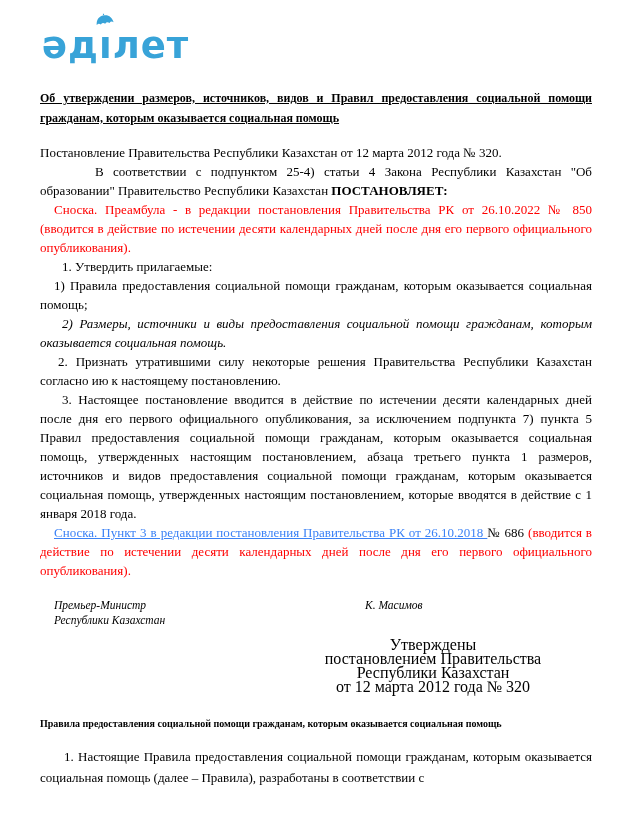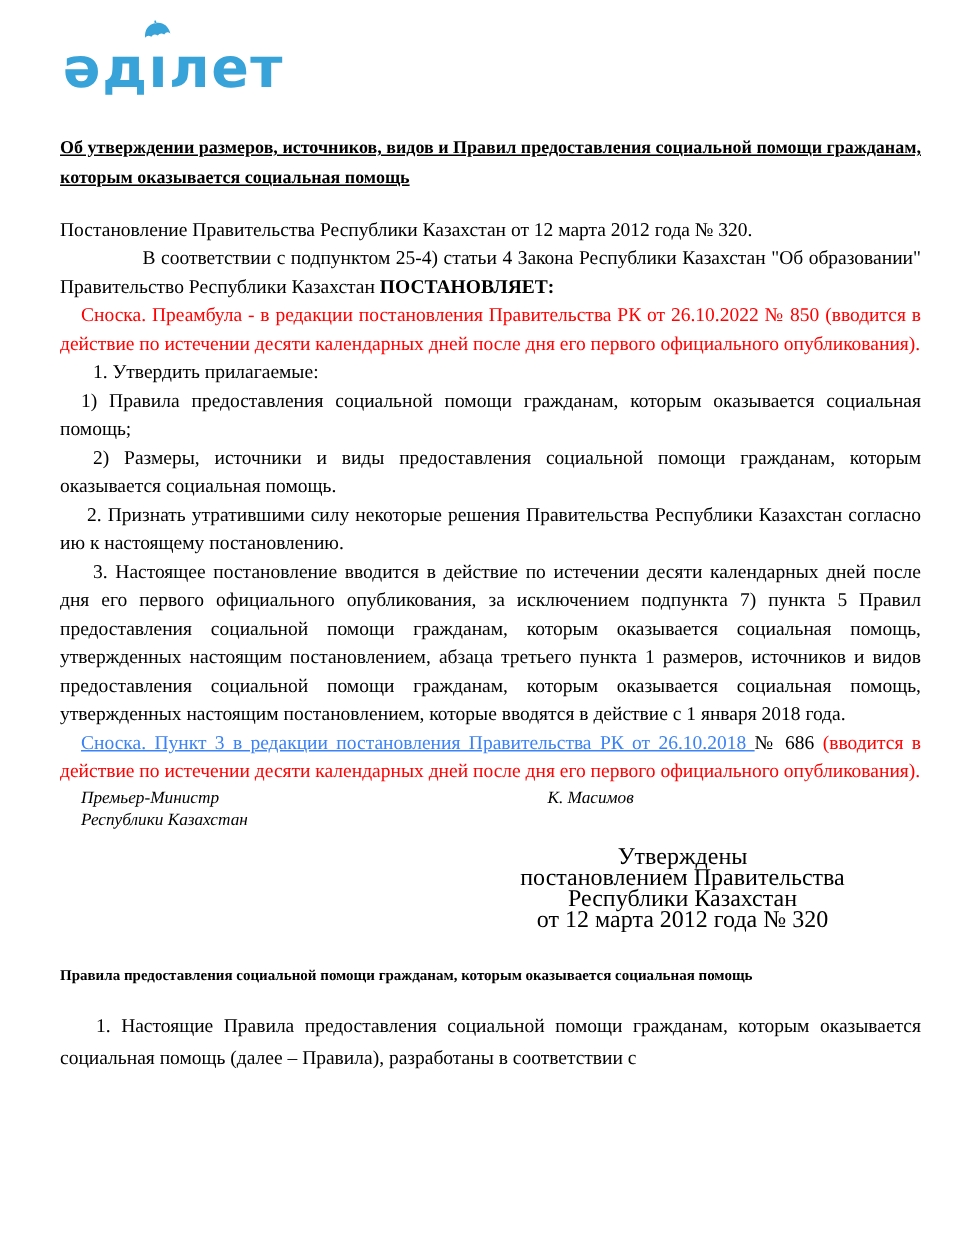--- a/index.html
+++ b/index.html
@@ -1,21 +1,21 @@
 <!DOCTYPE html>
 <html><head>
 <meta charset="utf-8">
 <style>
   html, body { margin: 0; padding: 0; background: #ffffff; }
   body {
     width: 640px; height: 828px; overflow: hidden;
     font-family: "Liberation Serif", serif;
     font-size: 13px; color: #000;
   }
-  .page { padding: 24px 26px 0 40px; }
+  .page { padding: 24px 48px 0 40px; }
 
   
   .logo {
     font-family: "DejaVu Sans", sans-serif;
     font-weight: 700;
     font-size: 37px;
     letter-spacing: 1px;
     height: 50px;
     margin: 0 0 14px 2px;
     user-select: none;
@@ -31,21 +31,21 @@
   .doc-title {
     font-size: 12px; font-weight: bold;
     line-height: 20px; text-align: justify;
     margin: 8px 0 15px 0;
     text-decoration: underline;
   }
   .para { text-align: justify; line-height: 19px; }
 
   
   .sig-row {
-    position: relative; margin-top: 2px;
+    position: relative; margin-top: 18px;
     font-style: italic; font-size: 11.5px; line-height: 15px;
     height: 32px;
   }
   .sig-left { margin-left: 14px; }
   .sig-right { position: absolute; left: 325px; top: 0; }
 
   
   .approval {
     width: 230px; margin: 8px 44px 0 auto;
     text-align: center; font-size: 16px; line-height: 14px;
@@ -72,21 +72,21 @@
   </div>
 
   <h1 class="doc-title">Об утверждении размеров, источников, видов и Правил предоставления социальной помощи гражданам, которым оказывается социальная помощь</h1>
 
   <div>
       <div class="para"><span>Постановление Правительства Республики Казахстан от 12 марта 2012 года № 320.</span></div>
       <div class="para" style="text-indent: 55px;"><span>В соответствии с подпунктом 25-4) статьи 4 Закона Республики Казахстан "Об образовании" Правительство Республики Казахстан </span><span style="font-weight: bold;">ПОСТАНОВЛЯЕТ:</span></div>
       <div class="para" style="text-indent: 14px;"><span style="color: rgb(255, 0, 0);">Сноска. Преамбула - в редакции постановления Правительства РК от 26.10.2022 № 850 (вводится в действие по истечении десяти календарных дней после дня его первого официального опубликования).</span></div>
       <div class="para" style="text-indent: 22px;"><span>1. Утвердить прилагаемые:</span></div>
       <div class="para" style="text-indent: 14px;"><span>1) Правила предоставления социальной помощи гражданам, которым оказывается социальная помощь;</span></div>
-      <div class="para" style="text-indent: 22px;"><span>2) Размеры, источники и виды предоставления социальной помощи гражданам, которым оказывается социальная помощь.</span></div>
+      <div class="para" style="text-indent: 22px; font-style: italic;"><span>2) Размеры, источники и виды предоставления социальной помощи гражданам, которым оказывается социальная помощь.</span></div>
       <div class="para" style="text-indent: 18px;"><span>2. Признать утратившими силу некоторые решения Правительства Республики Казахстан согласно ию к настоящему постановлению.</span></div>
       <div class="para" style="text-indent: 22px;"><span>3. Настоящее постановление вводится в действие по истечении десяти календарных дней после дня его первого официального опубликования, за исключением подпункта 7) пункта 5 Правил предоставления социальной помощи гражданам, которым оказывается социальная помощь, утвержденных настоящим постановлением, абзаца третьего пункта 1 размеров, источников и видов предоставления социальной помощи гражданам, которым оказывается социальная помощь, утвержденных настоящим постановлением, которые вводятся в действие с 1 января 2018 года.</span></div>
       <div class="para" style="text-indent: 14px;"><span style="color: #3b82f6; text-decoration: underline;">Сноска. Пункт 3 в редакции постановления Правительства РК от 26.10.2018 </span><span style="color: rgb(0, 0, 0);">№ 686</span><span style="color: rgb(255, 0, 0);"> (вводится в действие по истечении десяти календарных дней после дня его первого официального опубликования).</span></div>
     </div>
 
   <div class="sig-row">
     <div class="sig-left">
       <div>Премьер-Министр</div>
       <div>Республики Казахстан</div>
     </div>

